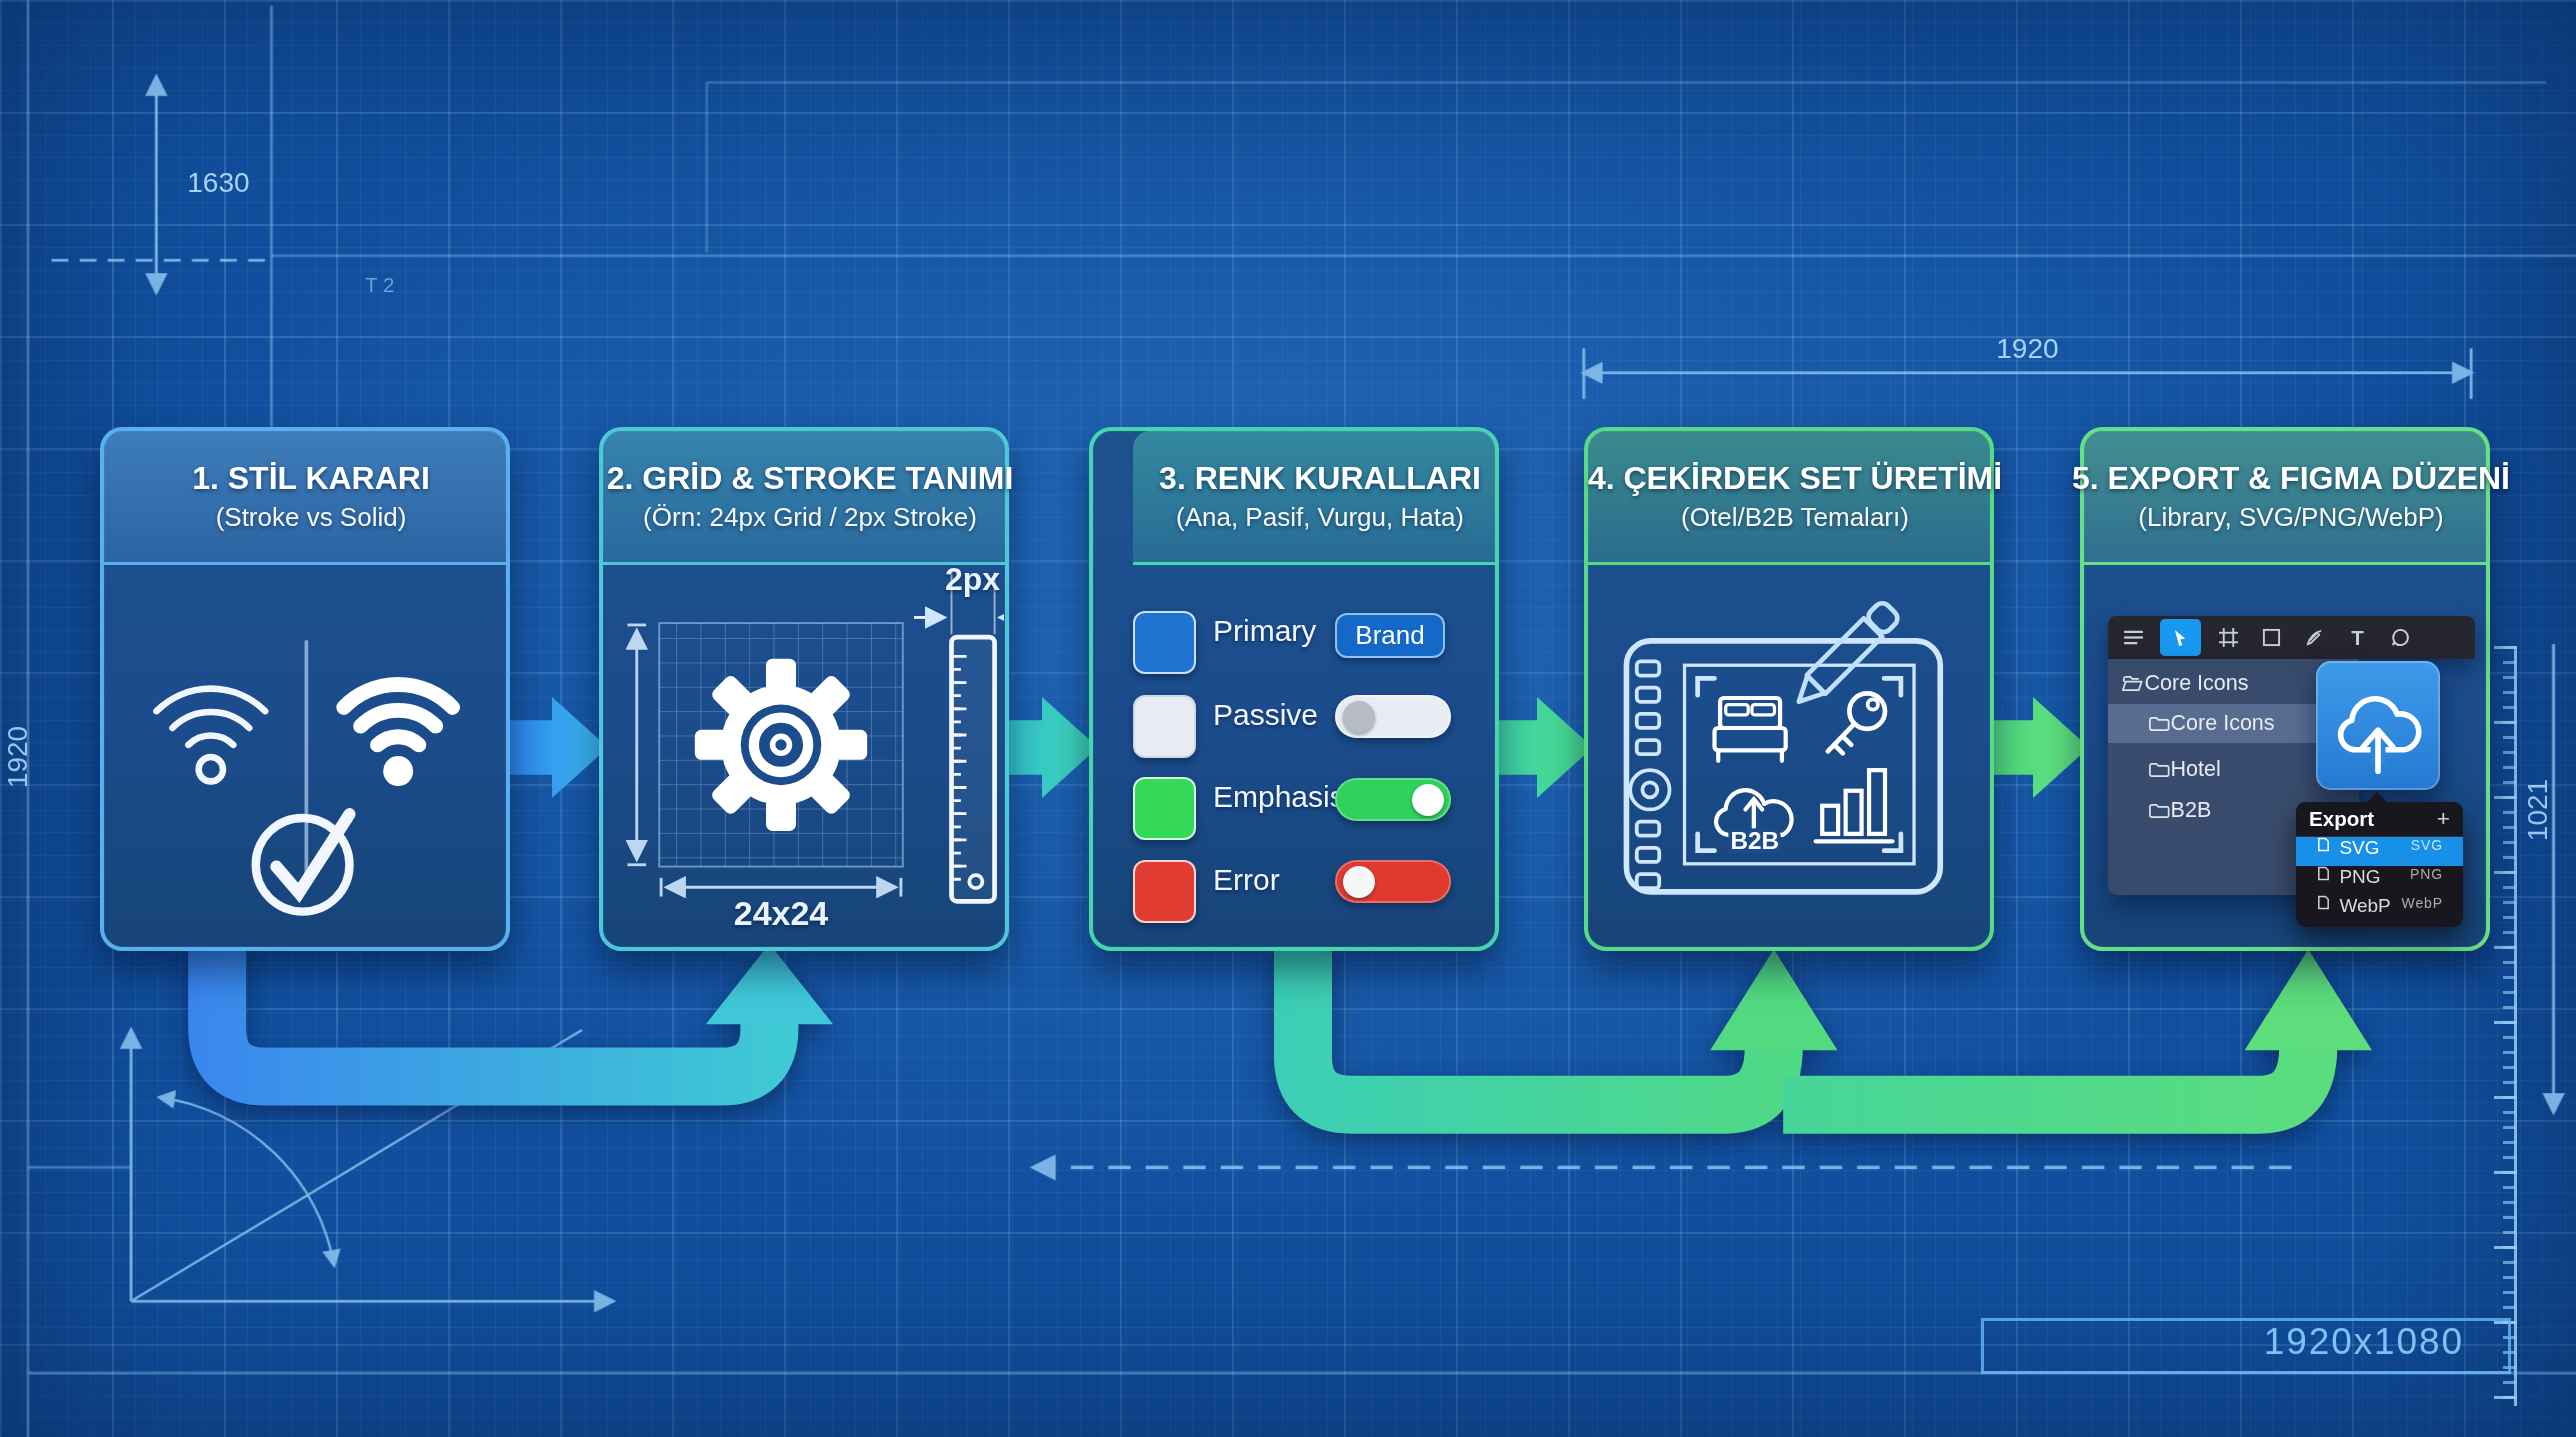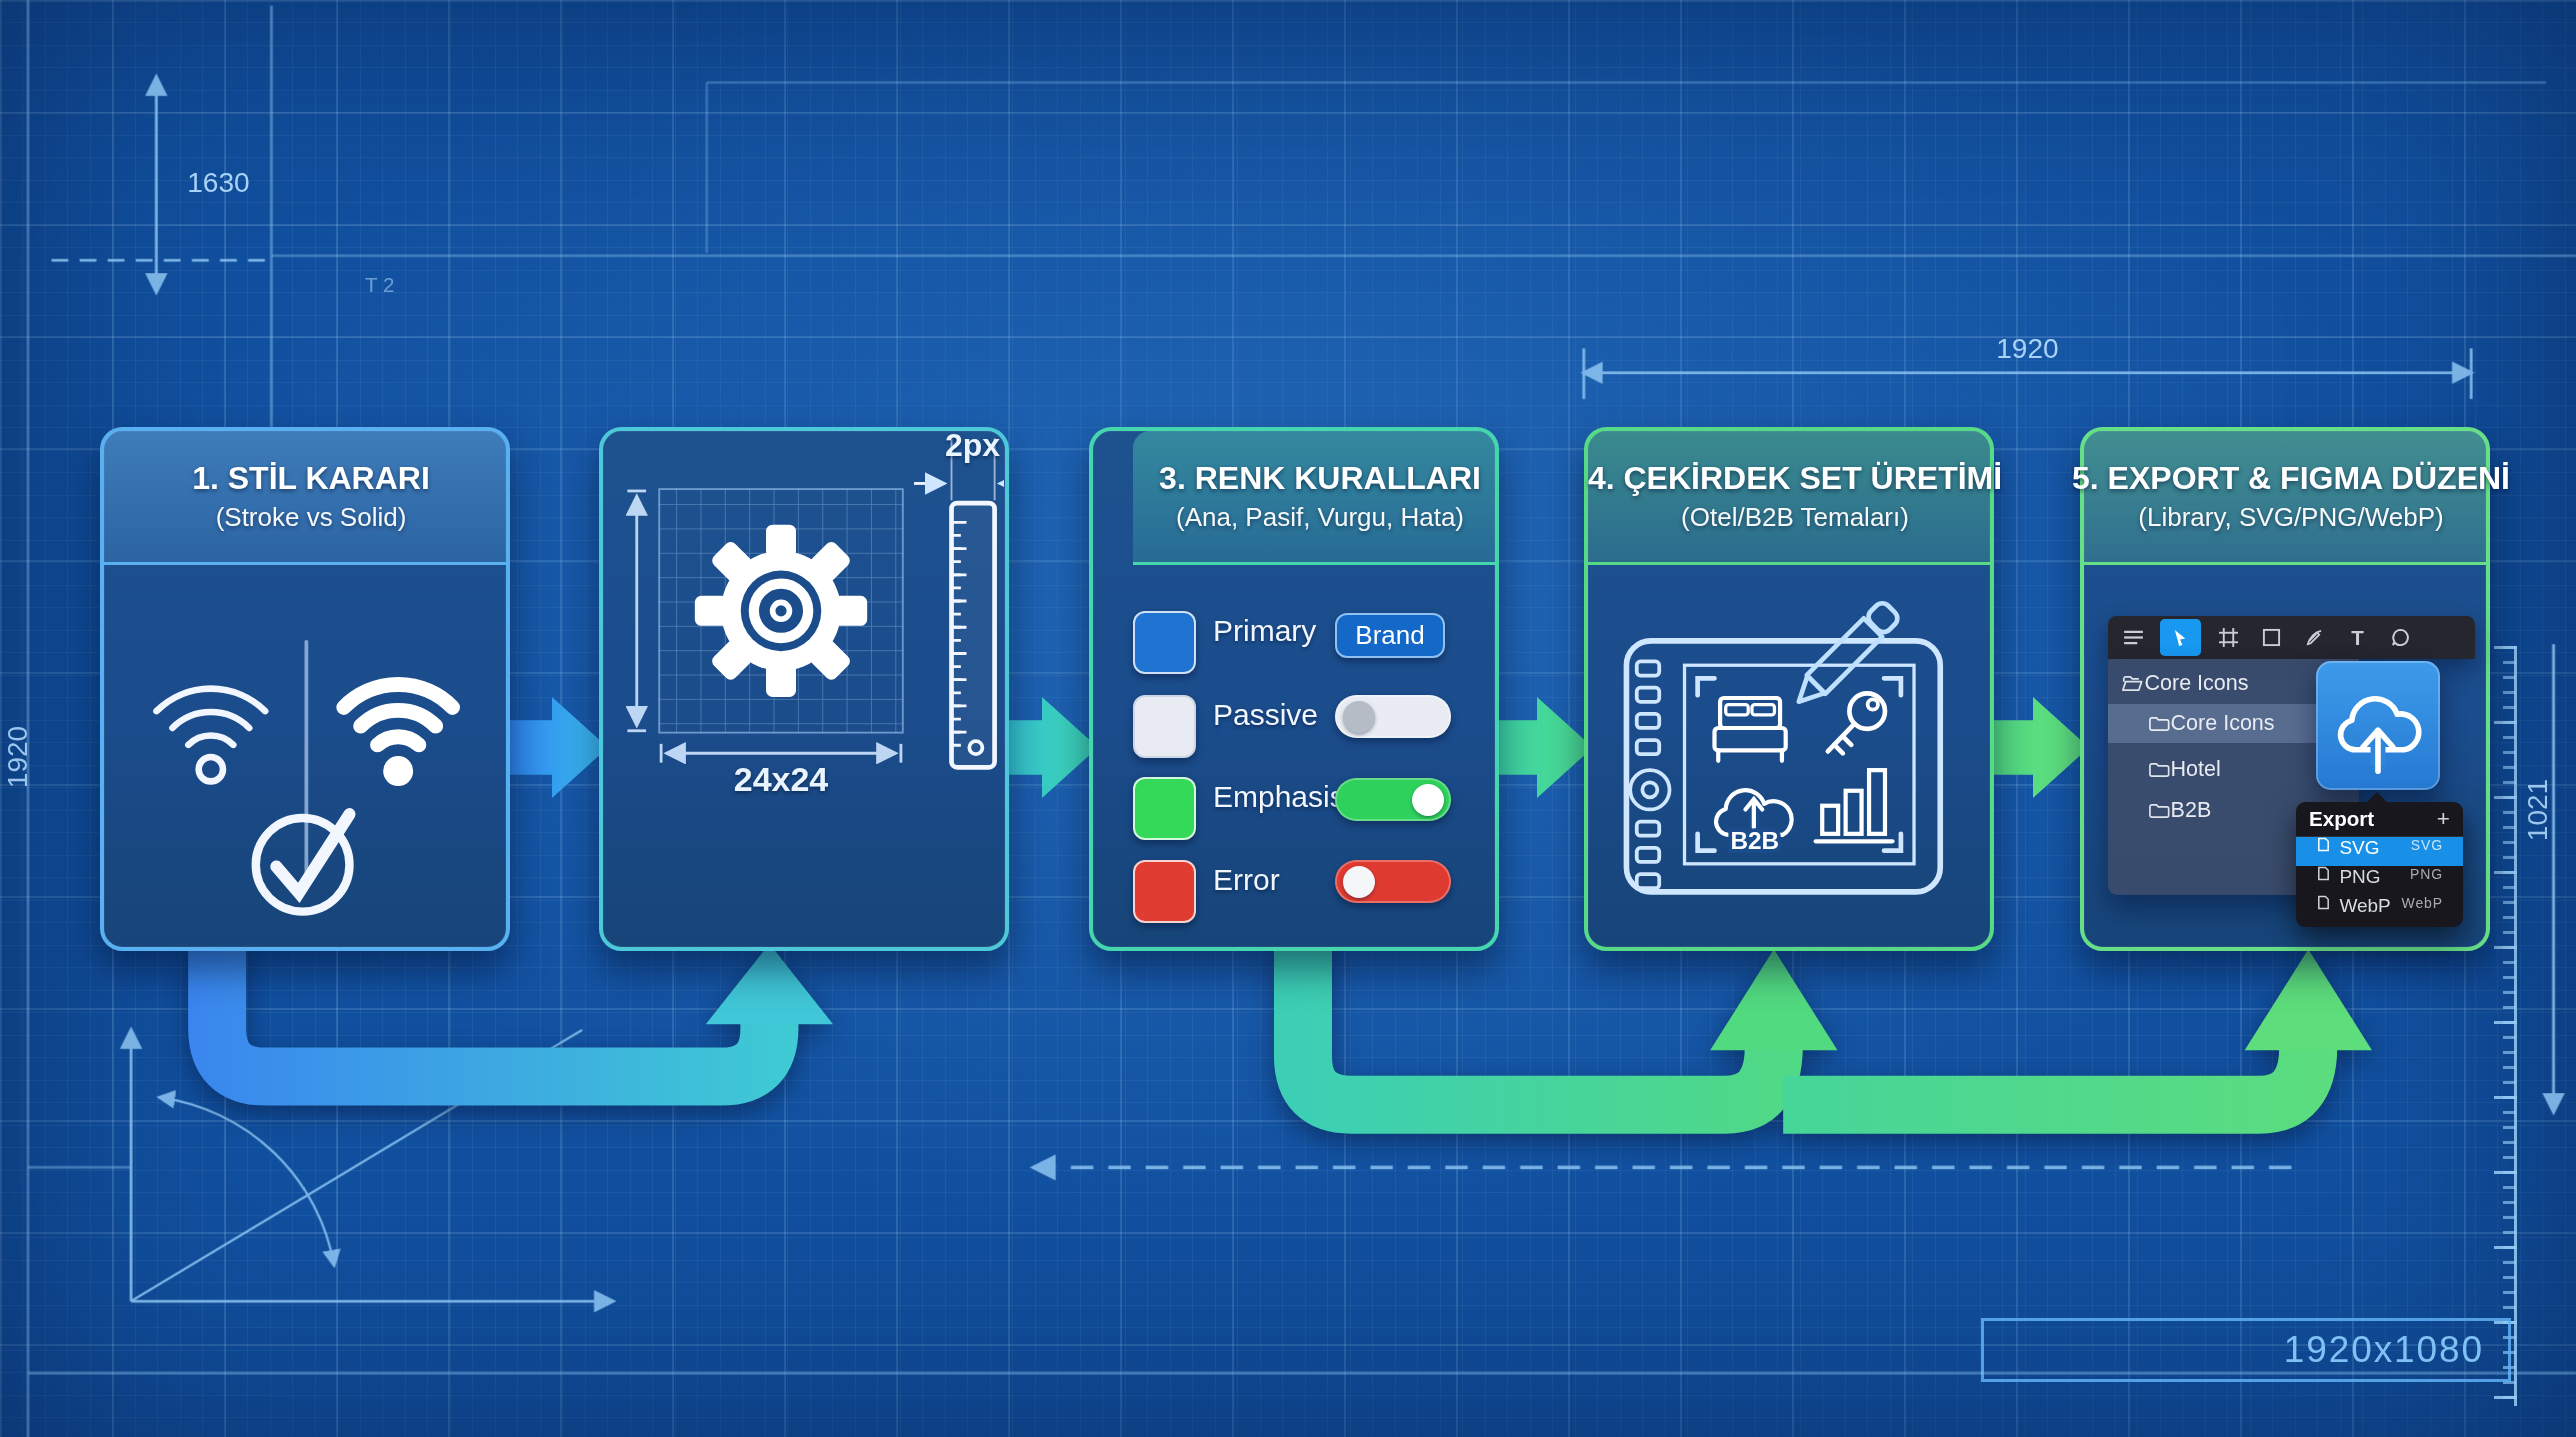--- a/index.html
+++ b/index.html
@@ -20,23 +20,23 @@
   .title{
     left:0;top:77px;width:2576px;text-align:center;color:#fff;
     font-size:91px;font-weight:800;letter-spacing:1.9px;
     text-shadow:0 4.7px 11.2px rgba(1,18,50,.55), 0 1.9px 0 rgba(1,18,50,.35);
     white-space:nowrap;
   }
   
   .bp-label{color:#a9d2f7;font-size:28px;opacity:.92;}
   .v-label{transform:rotate(-90deg);transform-origin:center;}
   .res-box{
-    left:1981px;top:1318px;width:530px;height:64px;
+    left:1981px;top:1318px;width:530px;height:56px;
     border:3.7px solid rgba(96,176,245,.85);
-    display:flex;align-items:center;justify-content:flex-end;padding-right:24px;box-sizing:border-box;
+    display:flex;align-items:flex-start;justify-content:flex-end;padding-right:44px;box-sizing:border-box;
     color:#7fc0f5;font-size:37px;letter-spacing:1.9px;
   }
   .rt-long{left:2494px;top:646px;width:22.5px;height:760px;
     background:repeating-linear-gradient(to bottom, rgba(150,205,245,.85) 0 2.8px, transparent 2.8px 75px);}
   .rt-short{left:2503px;top:646px;width:13px;height:760px;opacity:.8;
     background:repeating-linear-gradient(to bottom, rgba(150,205,245,.8) 0 2.8px, transparent 2.8px 15px);}
   .rt-line{left:2514px;top:646px;width:2.8px;height:760px;background:rgba(150,205,245,.85);}
   
   .card{
     position:absolute;top:427px;width:410px;height:524px;box-sizing:border-box;
@@ -217,20 +217,24 @@
 
         <g stroke="#f2f7ff" fill="none" stroke-linecap="round">
           <circle cx="212" cy="320" r="50" stroke-width="9"></circle>
           <path d="M184,322 L208,350 L262,266" stroke-width="13"></path>
         </g>
       </svg>
     </div>
   </div>
 
   <div class="card c2">
+    <div class="card-header">
+      <div class="card-title">2. GRİD &amp; STROKE TANIMI</div>
+      <div class="card-sub">(Örn: 24px Grid / 2px Stroke)</div>
+    </div>
     <div class="card-body">
       <svg width="401" height="385" viewBox="0 0 428 411">
         <defs>
           <pattern id="gp" width="26" height="26" patternUnits="userSpaceOnUse">
             <path d="M26,0 H0 V26" fill="none" stroke="rgba(175,215,255,.38)" stroke-width="1.6"></path>
           </pattern>
           <marker id="ahw" viewBox="0 0 10 10" refX="8.5" refY="5" markerWidth="8" markerHeight="8" orient="auto-start-reverse">
             <path d="M0,0 L10,5 L0,10 z" fill="#cfe6ff"></path>
           </marker>
         </defs>

